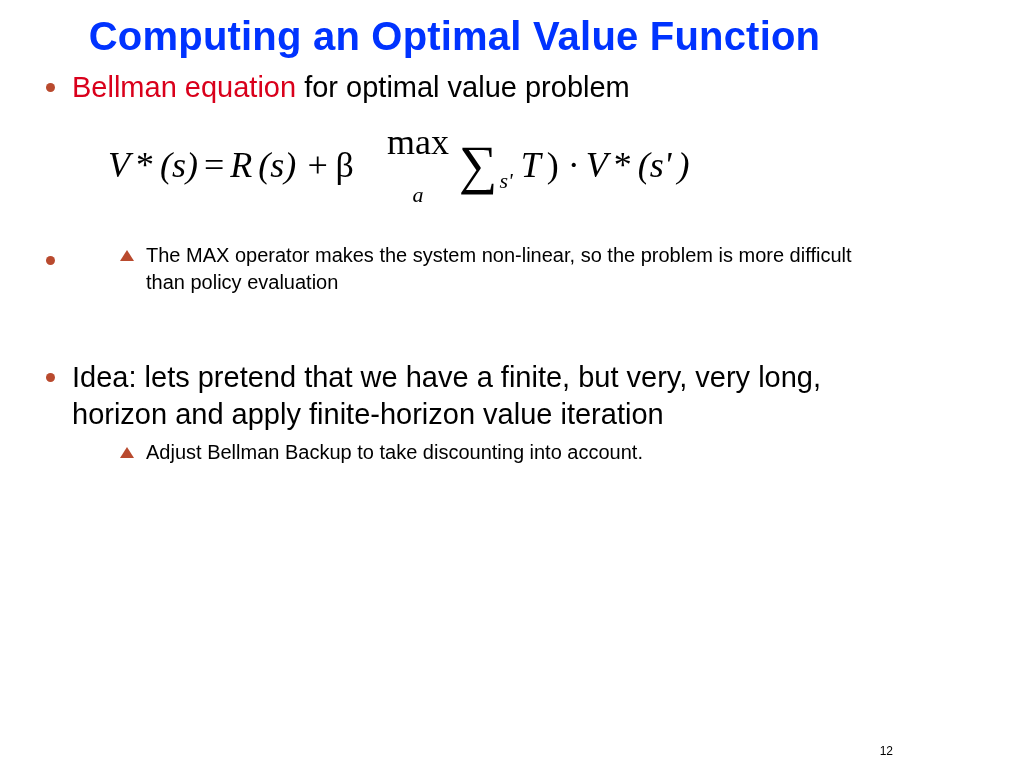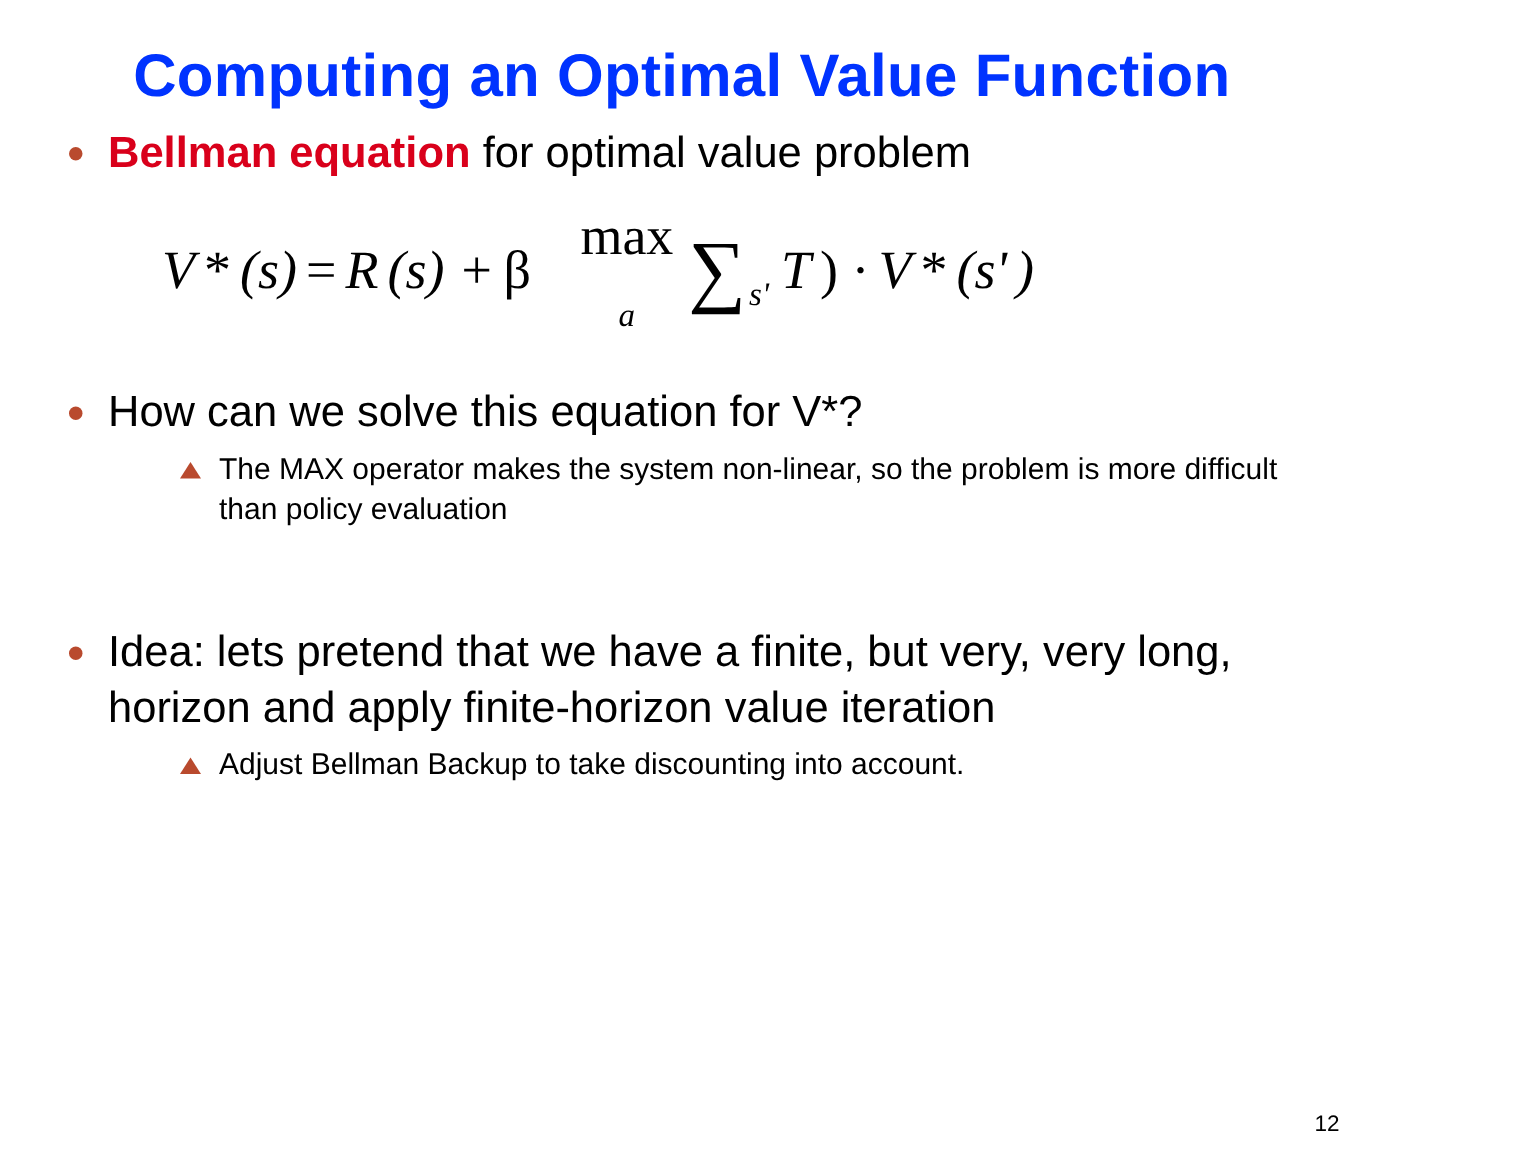--- a/index.html
+++ b/index.html
@@ -10,21 +10,21 @@
     background: #ffffff;
     font-family: Arial, Helvetica, sans-serif;
     color: #000;
     position: relative;
     overflow: hidden;
   }
   .slide {
     box-sizing: border-box;
     width: 909px;
     height: 768px;
-    padding: 29px 36px 0 36px;
+    padding: 14px 36px 0 36px;
     position: relative;
   }
   .title {
     color: #0033ff;
     font-weight: bold;
     font-size: 40px;
     text-align: center;
     margin: 0 0 10px 0;
     letter-spacing: 0.2px;
   }
@@ -45,21 +45,21 @@
     position: absolute;
     left: 10px;
     top: 14px;
     width: 9px;
     height: 9px;
     border-radius: 50%;
     background: #b94a2e;
   }
   .emph-red {
     color: #d9001b;
-    font-weight: bold;
+    font-weight: normal;
   }
   .equation {
     font-family: "Times New Roman", Times, serif;
     font-style: italic;
     font-size: 36px;
     margin: 18px 0 36px 72px;
     display: flex;
     align-items: center;
     gap: 6px;
     white-space: nowrap;
@@ -114,21 +114,21 @@
     height: 0;
     border-left: 7px solid transparent;
     border-right: 7px solid transparent;
     border-bottom: 11px solid #b94a2e;
   }
   .gap { height: 46px; }
   .pagenum {
     position: absolute;
     right: 16px;
     bottom: 10px;
-    font-size: 15px;
+    font-size: 12px;
     color: #000;
   }
 </style>
 </head>
 <body>
 
 <div class="slide">
 
   <h1 class="title">Computing an Optimal Value Function</h1>
 
@@ -159,21 +159,20 @@
     <span>T</span>
     <span class="upright">) · </span>
     <span>V</span>
     <span class="upright"> *</span>
     <span>(s'</span>
     <span>)</span>
   </div>
 
   <ul class="top">
     <li>
-      <span>How can we solve this equation for V*?</span>
       <ul class="sub">
         <li>
           <span>The MAX operator makes the system non-linear, so the problem is more difficult than policy evaluation</span>
         </li>
       </ul>
     </li>
   </ul>
 
   <div class="gap"></div>
 

